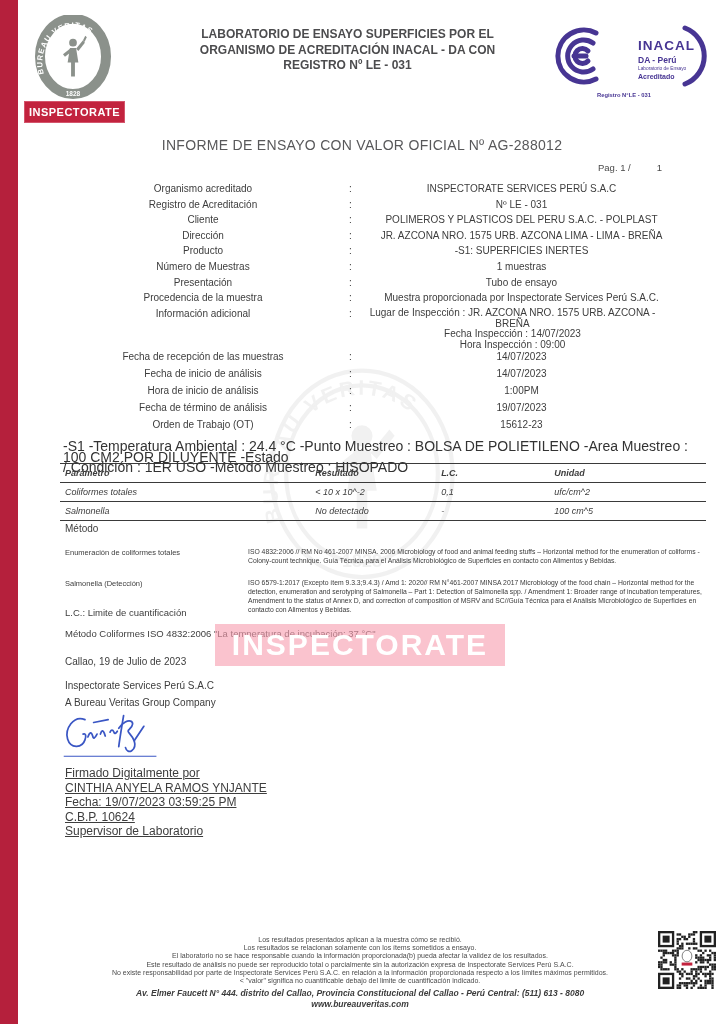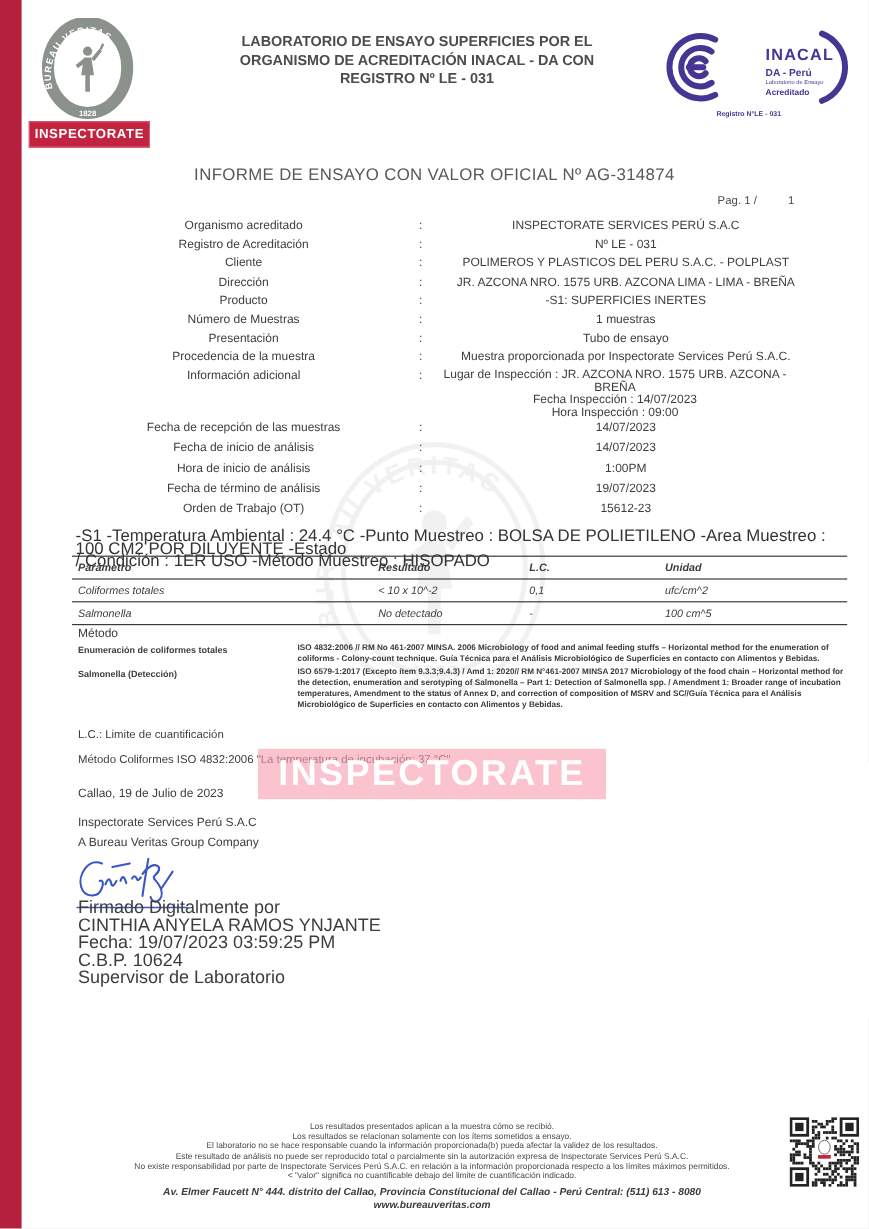--- a/index.html
+++ b/index.html
@@ -34,35 +34,35 @@
   .sample-note{position:absolute;left:63px;top:441px;width:643px;font-size:14px;line-height:10.6px;color:#333;}
   .rtable{position:absolute;left:60px;top:463px;width:646px;border-top:1.5px solid #3a3a3a;font-size:9px;}
   .trow{display:grid;grid-template-columns:39.5% 19.5% 17.5% 23.5%;border-bottom:1px solid #3a3a3a;
         padding:3.5px 0 4.5px 0;font-style:italic;}
   .trow.thead{font-weight:bold;border-bottom:1.5px solid #3a3a3a;}
   .c0{padding-left:5px;}
 
   
   .method{position:absolute;left:65px;top:523px;width:642px;}
   .mheading{font-size:10px;color:#3d3d3d;}
-  .mitem{display:flex;margin-top:3px;font-weight:bold;}
+  .mitem{display:flex;margin-top:14px;}
   .mname{width:183px;flex:none;font-size:7.5px;}
   .mdesc{width:458px;font-size:6.8px;line-height:8.7px;color:#3a3a3a;}
 
   .lc-note{position:absolute;left:65px;top:607px;font-size:9.5px;}
   .coliformes-note{position:absolute;left:65px;top:628px;font-size:9.5px;}
   .stamp{position:absolute;left:215px;top:624px;width:290px;height:42px;background:rgba(247,158,176,.62);
          display:flex;align-items:center;justify-content:center;color:#fff;font-weight:bold;
          font-size:30px;letter-spacing:2px;transform-origin:center;}
   .callao{position:absolute;left:65px;top:656px;font-size:10px;}
   .company{position:absolute;left:65px;top:680px;font-size:10px;}
   .company-sub{position:absolute;left:65px;top:697px;font-size:10px;}
 
   .signature{position:absolute;left:56px;top:708px;width:112px;height:56px;}
-  .sig-block{position:absolute;left:65px;top:750px;font-size:15px;line-height:14.6px;}
+  .sig-block{position:absolute;left:65px;top:766px;font-size:12px;line-height:14.6px;text-decoration:underline;}
 
   .watermark{position:absolute;left:256px;top:360px;width:212px;height:236px;opacity:.08;}
 
   
   .disclaimers{position:absolute;left:60px;top:936px;width:600px;text-align:center;font-size:7px;
                line-height:8.2px;color:#4a4a4a;}
   .address{position:absolute;left:60px;top:988px;width:600px;text-align:center;font-weight:bold;
            font-size:8.5px;line-height:11px;color:#3c3c3c;font-style:italic;}
   .qr{position:absolute;left:658px;top:931px;width:58px;height:58px;background:#fff;}
 </style>
@@ -125,21 +125,21 @@
     </text>
     <g fill="#555">
       <circle cx="50" cy="36" r="5"></circle>
       <path d="M 46 43 L 54 43 L 57 62 L 52.5 62 L 52.5 80 L 47.5 80 L 47.5 62 L 43 62 Z"></path>
       <path d="M 54 44 L 63 33 L 65.5 36 L 57 47 Z"></path>
       <path d="M 46 44 L 37 51 L 39.5 54.5 L 48 48 Z"></path>
     </g>
     <text x="50" y="98" font-size="8.5" fill="#555" text-anchor="middle" font-weight="bold">1828</text>
   </svg>
 
-  <div class="title">INFORME DE ENSAYO CON VALOR OFICIAL Nº AG-314874</div>
+  <div class="title">INFORME DE ENSAYO CON VALOR OFICIAL Nº AG-288012</div>
   <div class="pag">
     <span>Pag. 1 /</span><span class="tot">1</span>
   </div>
 
   <div class="fields">
     <div class="frow">
         <div class="flabel">Organismo acreditado</div>
         <div class="fcolon">:</div>
         <div class="fvalue">INSPECTORATE SERVICES PERÚ S.A.C</div>
       </div>

